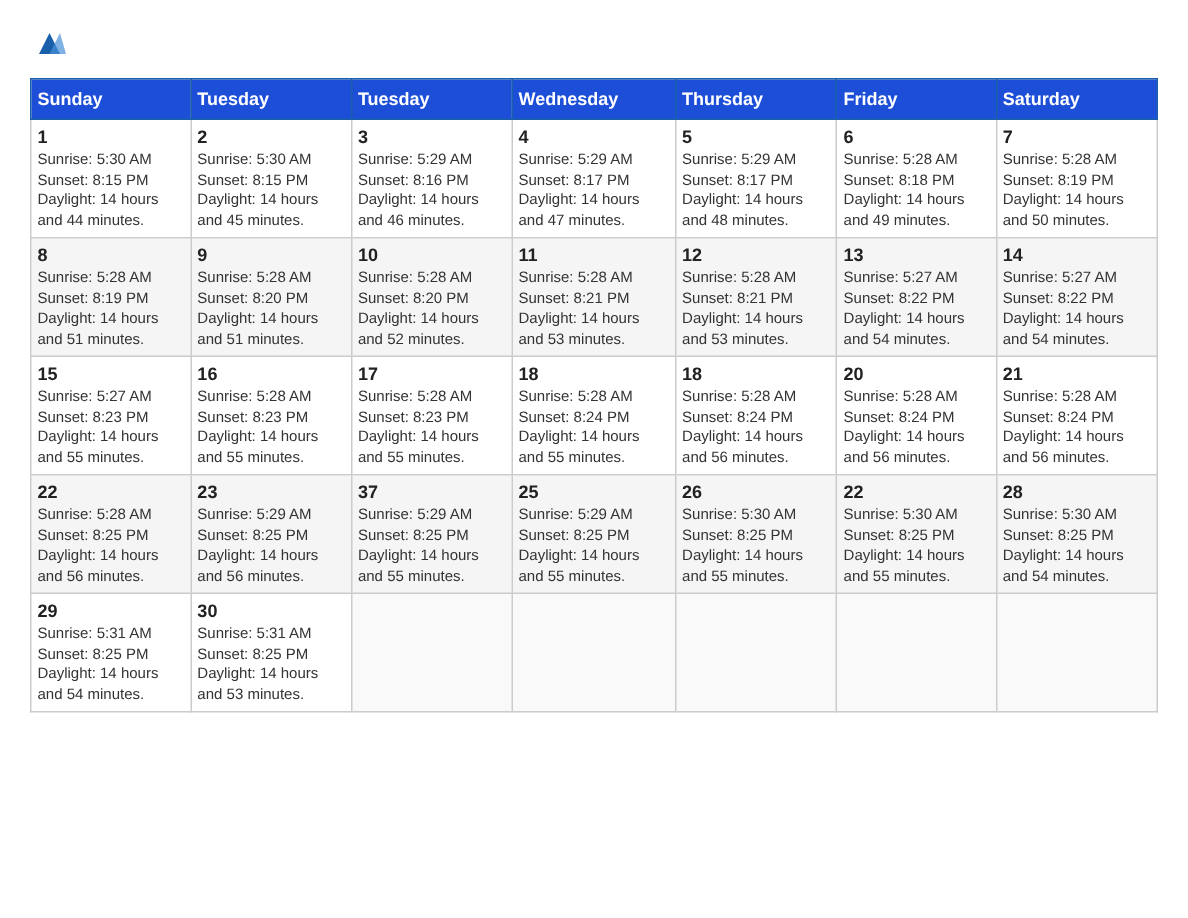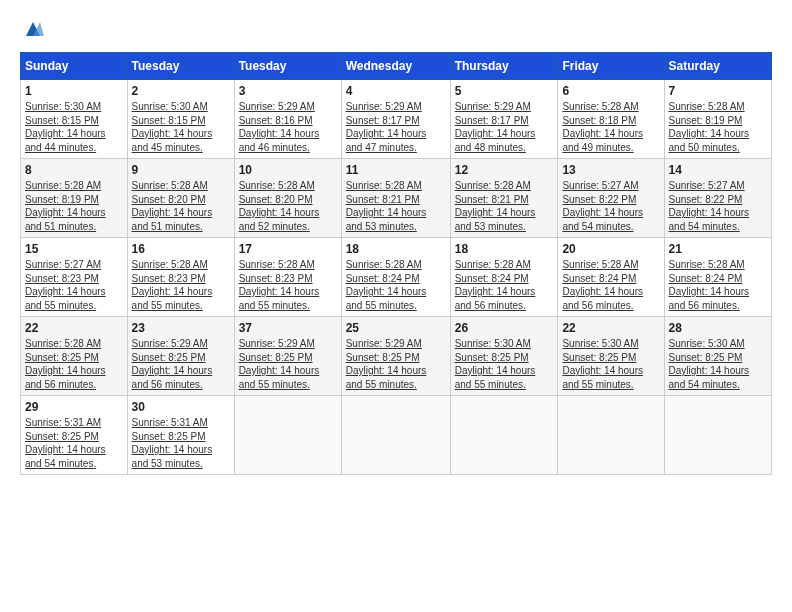--- a/index.html
+++ b/index.html
@@ -85,21 +85,20 @@
       font-weight: bold;
       font-size: 12px;
       display: block;
       margin-bottom: 2px;
       color: #222;
     }
     .cell-text {
       color: #333;
       line-height: 1.35;
       font-size: 10px;
-      text-decoration: underline;
     }
     .empty-cell {
       background: #f9f9f9;
     }
   </style>
 </head>
 <body>
 
 <div class="container">
   <div class="header-area">

